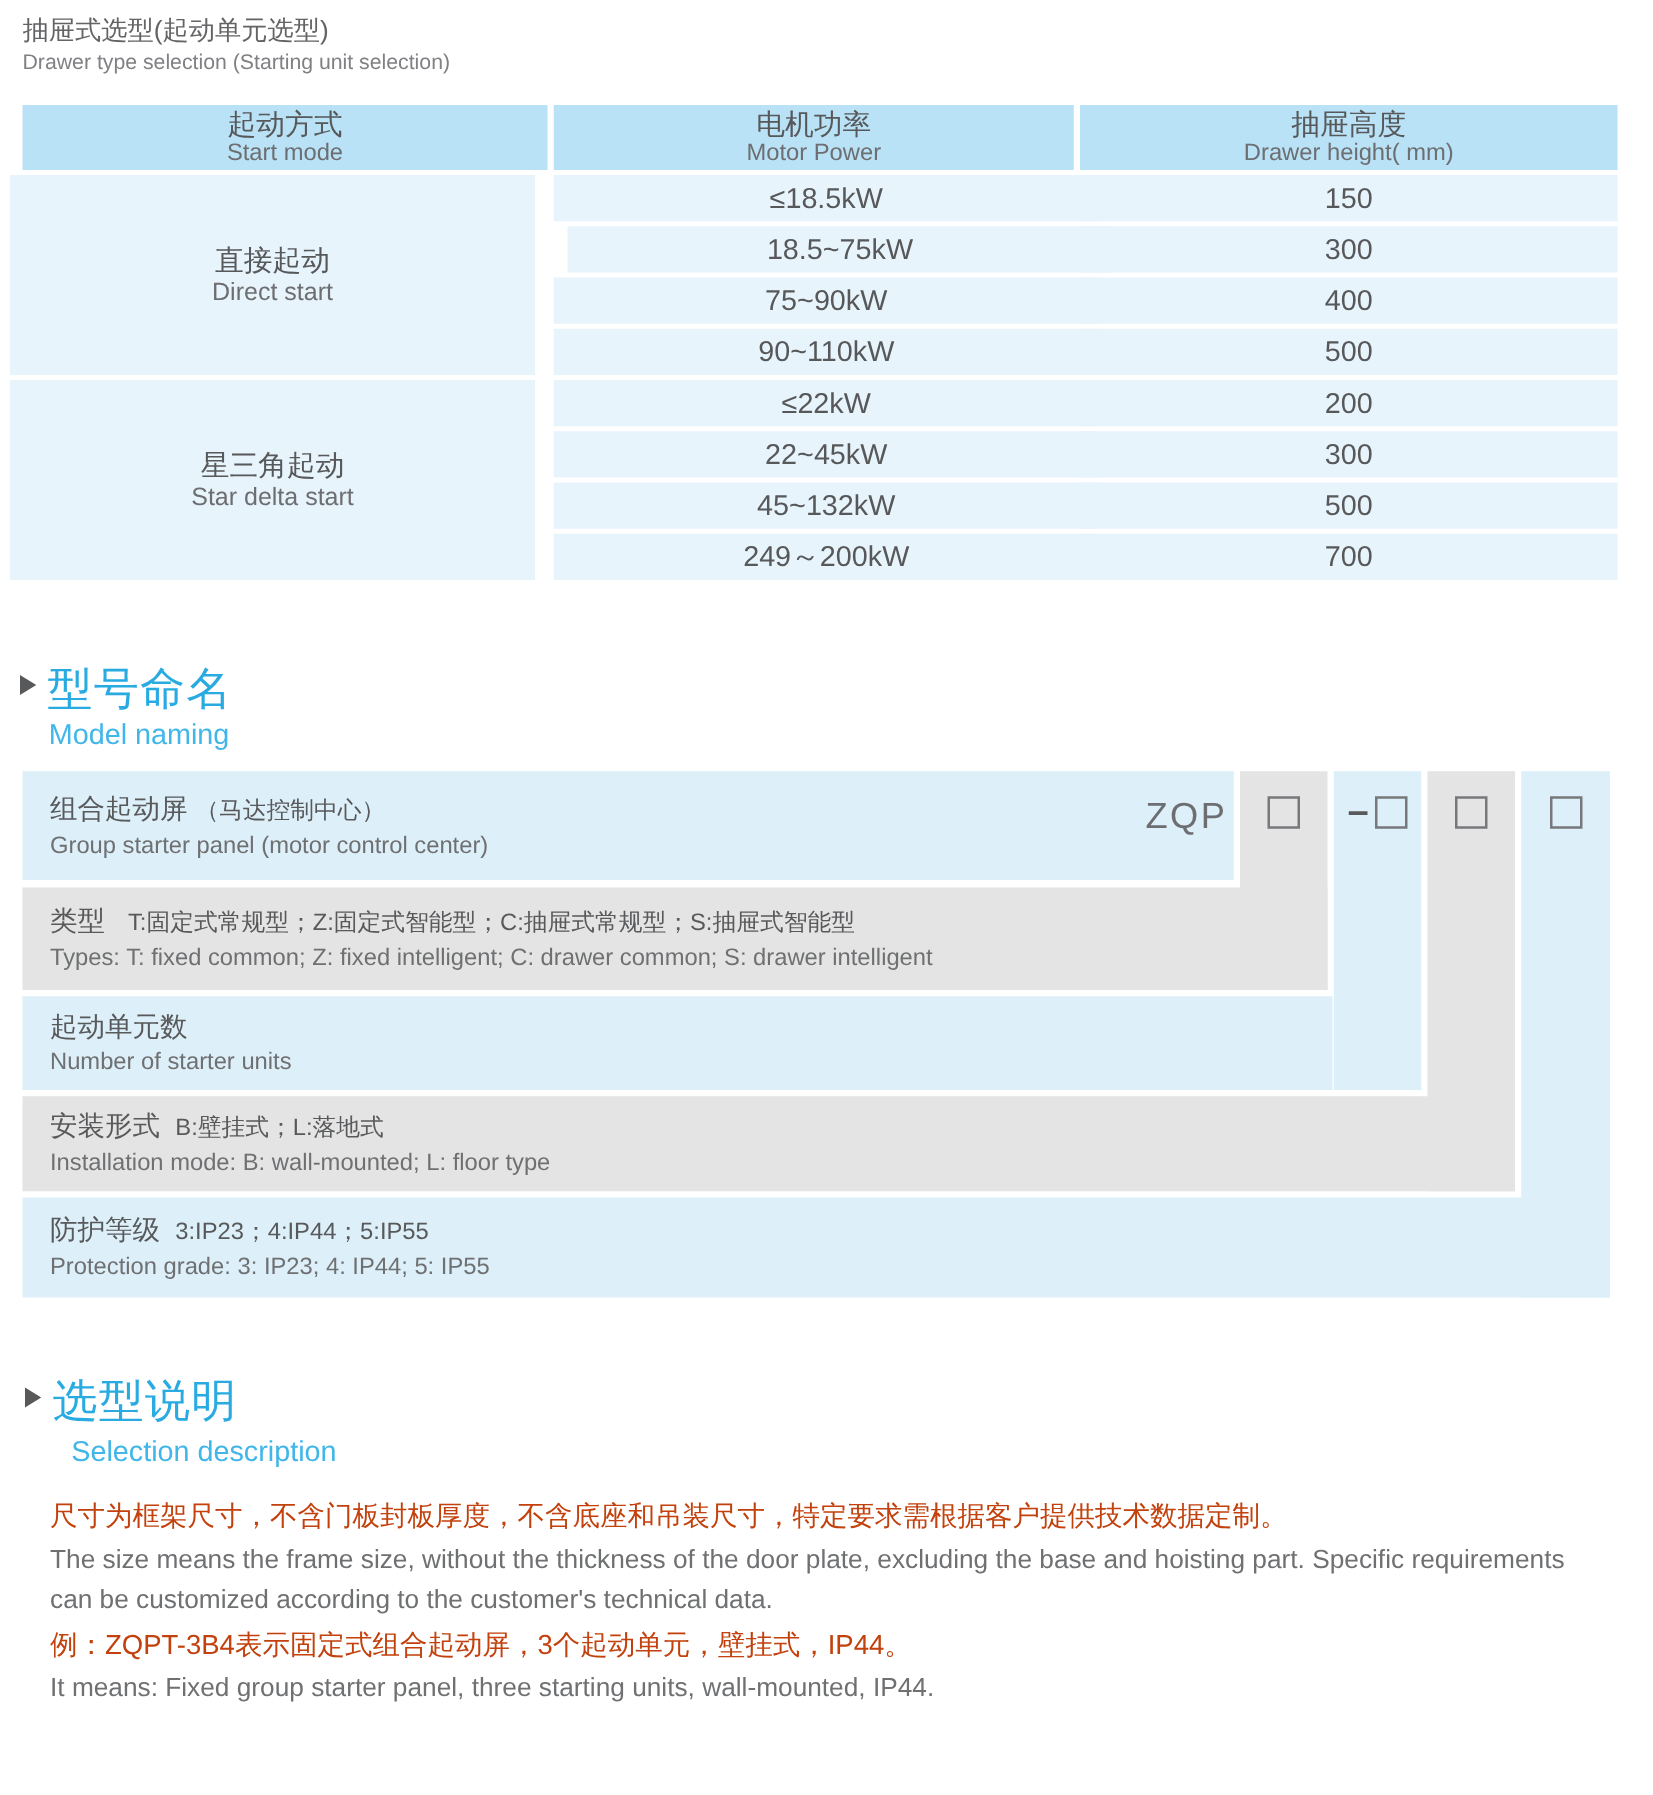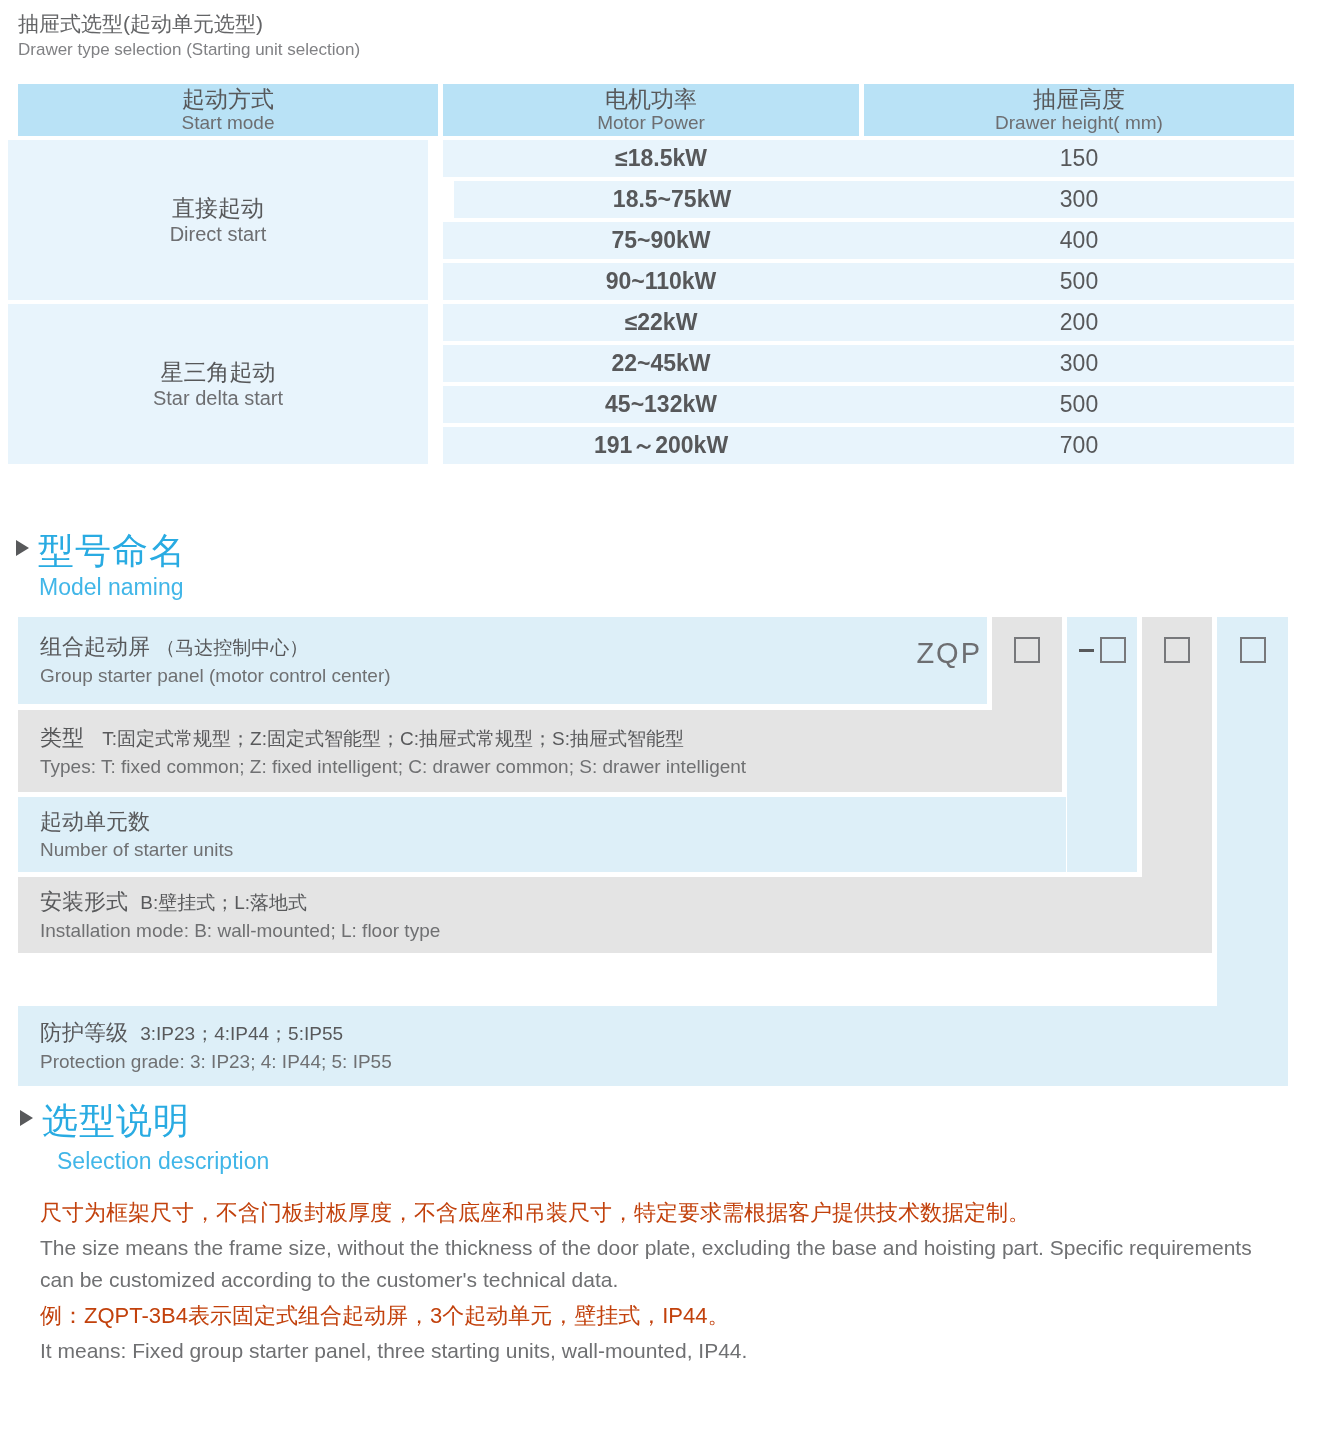--- a/index.html
+++ b/index.html
@@ -15,21 +15,21 @@
   .hdr-cell{top:84px;height:52px;background:#b9e2f6;display:flex;flex-direction:column;
             align-items:center;justify-content:center;text-align:center;}
   .hdr-cn{font-size:23px;color:#57585a;line-height:26px;}
   .hdr-en{font-size:19px;color:#6d6e71;line-height:22px;}
   .mode-cell{left:8px;width:420px;height:160px;background:#e8f4fc;display:flex;
              flex-direction:column;align-items:center;justify-content:center;text-align:center;}
   .mode-cn{font-size:23px;color:#57585a;line-height:28px;}
   .mode-en{font-size:20px;color:#6d6e71;line-height:25px;}
   .val-cell{height:37px;background:#e8f4fc;display:flex;align-items:center;
             justify-content:center;font-size:23px;color:#57585a;}
-  .col-power{left:443px;width:436px;font-weight:bold;}
+  .col-power{left:443px;width:436px;}
   .col-height{left:864px;width:430px;}
 
   
   .tri{width:0;height:0;border-top:8px solid transparent;border-bottom:8px solid transparent;
        border-left:13px solid #58595b;}
   .sec-cn{font-size:36px;color:#29abe2;letter-spacing:1px;}
   .sec-en{font-size:23px;color:#41b6e8;}
 
   
   .bar{left:18px;display:flex;flex-direction:column;justify-content:center;
@@ -94,21 +94,21 @@
     <div class="abs mode-cell" style="top:304px;">
       <div class="mode-cn">星三角起动</div>
       <div class="mode-en">Star delta start</div>
     </div>
     <div class="abs val-cell col-power" style="top:304px;">≤22kW</div>
     <div class="abs val-cell col-height" style="top:304px;">200</div>
     <div class="abs val-cell col-power" style="top:345px;">22~45kW</div>
     <div class="abs val-cell col-height" style="top:345px;">300</div>
     <div class="abs val-cell col-power" style="top:386px;">45~132kW</div>
     <div class="abs val-cell col-height" style="top:386px;">500</div>
-    <div class="abs val-cell col-power" style="top:427px;">191～200kW</div>
+    <div class="abs val-cell col-power" style="top:427px;">249～200kW</div>
     <div class="abs val-cell col-height" style="top:427px;">700</div>
   </div>
 
   <div class="abs tri" style="left:16px;top:540px;"></div>
   <div class="abs sec-cn" style="left:38px;top:527px;">型号命名</div>
   <div class="abs sec-en" style="left:39px;top:574px;">Model naming</div>
 
   <div>
 
     <div class="abs strip gray" style="left:992px;width:70px;height:175px;">
@@ -152,21 +152,21 @@
     </div>
 
     <div class="abs bar gray" style="top:877px;height:76px;width:1194px;">
       <div class="bar-cn">
         <span>安装形式</span>&nbsp;
         <span class="detail">B:壁挂式；L:落地式</span>
       </div>
       <div class="bar-en">Installation mode: B: wall-mounted; L: floor type</div>
     </div>
 
-    <div class="abs bar blue" style="top:1006px;height:80px;width:1270px;">
+    <div class="abs bar blue" style="top:958px;height:80px;width:1270px;">
       <div class="bar-cn">
         <span>防护等级</span>&nbsp;
         <span class="detail">3:IP23；4:IP44；5:IP55</span>
       </div>
       <div class="bar-en">Protection grade: 3: IP23; 4: IP44; 5: IP55</div>
     </div>
   </div>
 
   <div class="abs tri" style="left:20px;top:1110px;"></div>
   <div class="abs sec-cn" style="left:42px;top:1097px;">选型说明</div>

